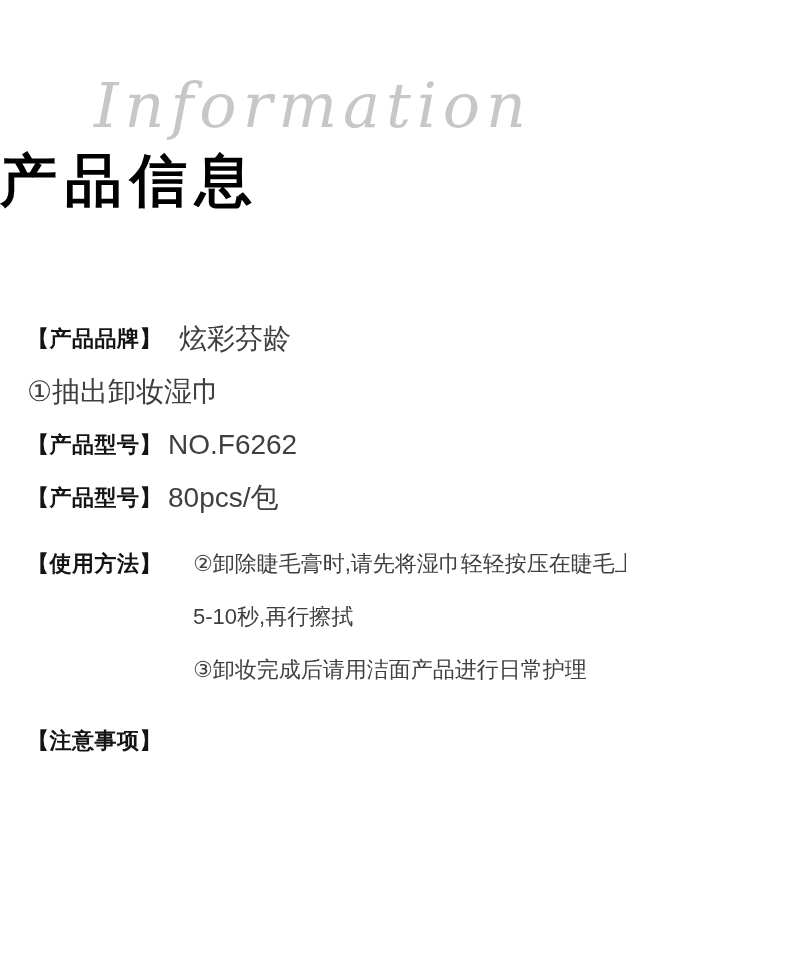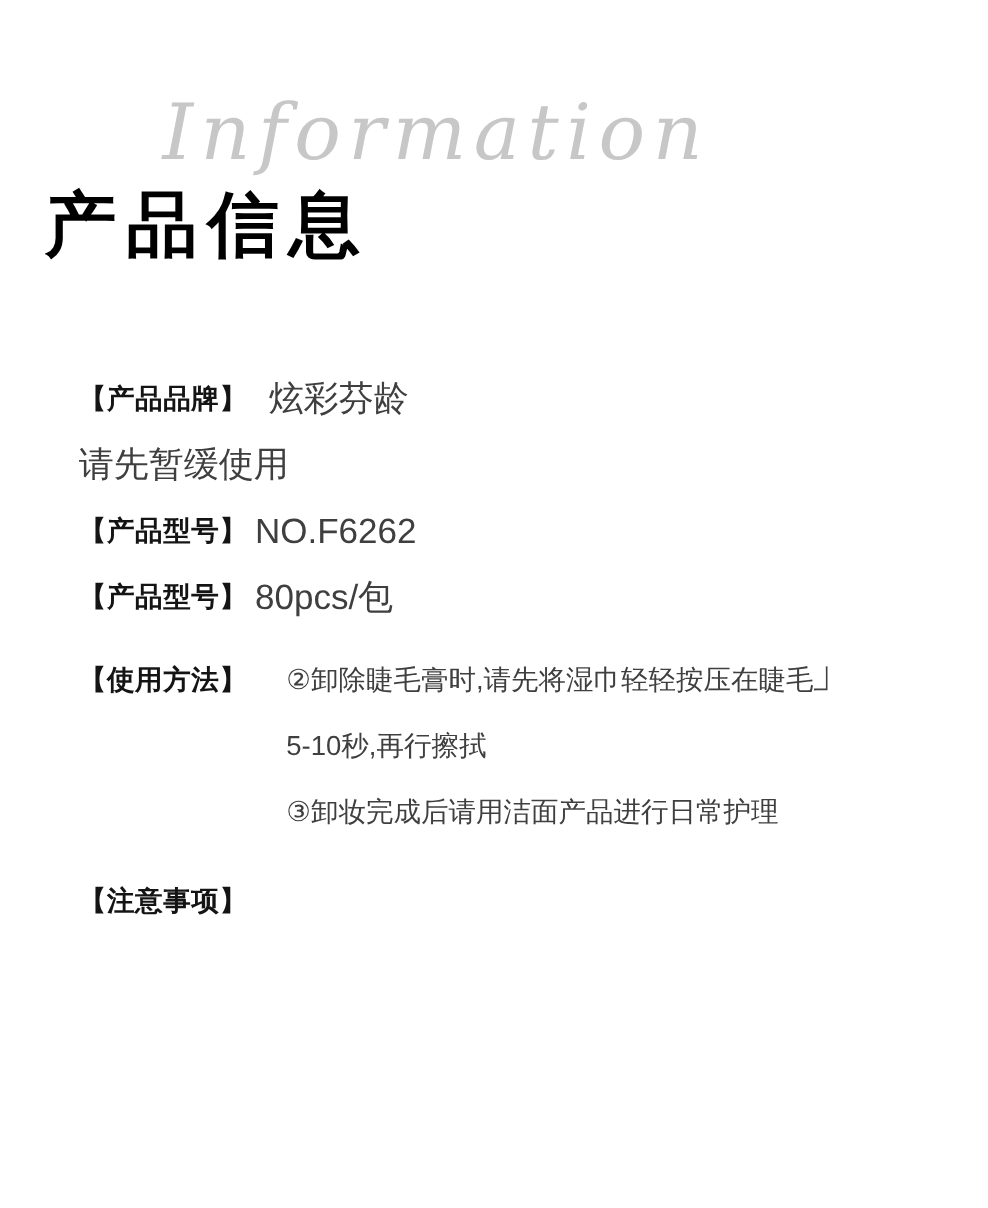--- a/index.html
+++ b/index.html
@@ -9,21 +9,20 @@
     height: 966px;
     background: #ffffff;
     font-family: "Liberation Sans", "DejaVu Sans", sans-serif;
   }
   .page {
     position: relative;
     width: 626px;
     height: 966px;
     background: #ffffff;
     overflow: hidden;
-    margin-left: 36px;
   }
   
   .script-text {
     position: absolute;
     top: 72px;
     left: 0;
     width: 100%;
     text-align: center;
     font-family: "DejaVu Serif", serif;
     font-style: italic;
@@ -43,21 +42,21 @@
     margin: 0;
     font-size: 57px;
     font-weight: 700;
     letter-spacing: 8px;
     color: #000000;
     line-height: 1.15;
   }
   
   .info-list {
     position: absolute;
-    top: 292px;
+    top: 312px;
     left: 27px;
     right: 12px;
   }
   .row {
     display: flex;
     align-items: flex-start;
   }
   .label {
     flex: 0 0 141px;
     font-size: 22px;
@@ -96,21 +95,21 @@
   </header>
 
   <main class="info-list">
 
     <div class="row">
       <span class="label">【产品品牌】</span>
       <span class="value value-indent">炫彩芬龄</span>
     </div>
 
     <div class="row">
-      <span class="value">请先暂缓使用</span>
+      <span class="value">①抽出卸妆湿巾</span>
     </div>
 
     <div class="row">
       <span class="label">【产品型号】</span>
       <span class="value">NO.F6262</span>
     </div>
 
     <div class="row">
       <span class="label">【产品型号】</span>
       <span class="value">80pcs/包</span>

